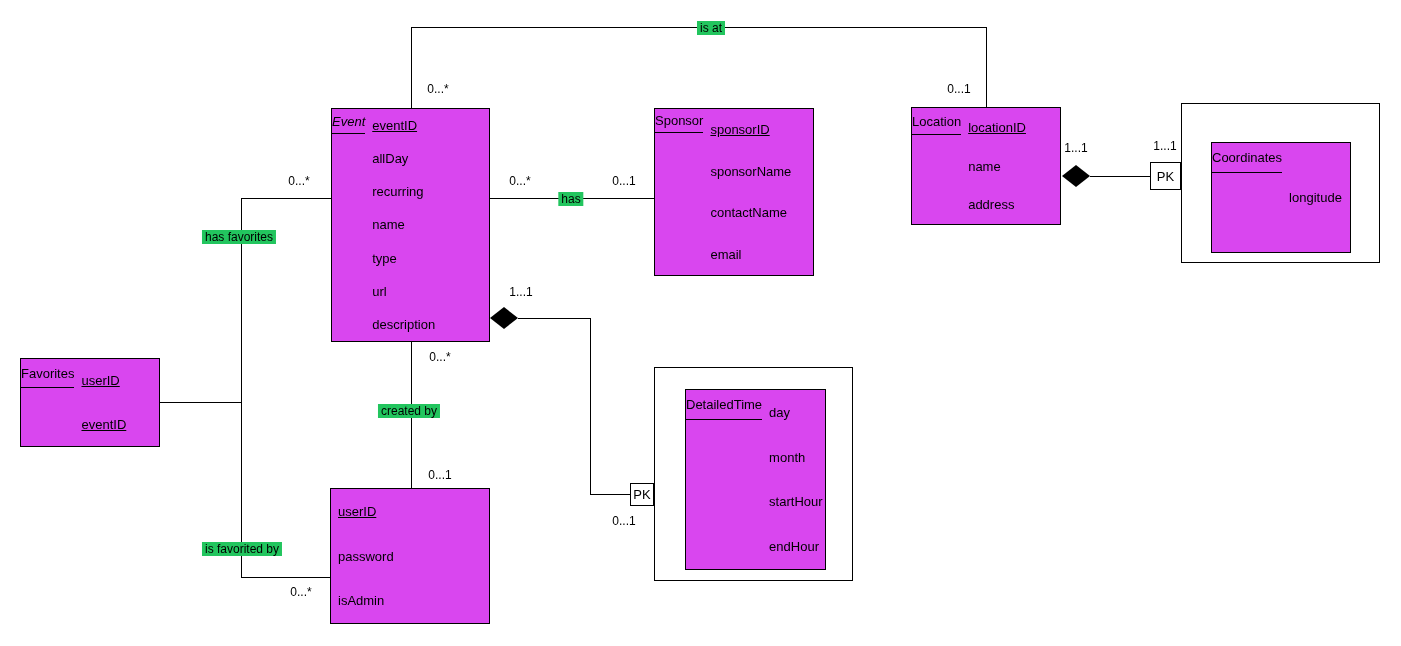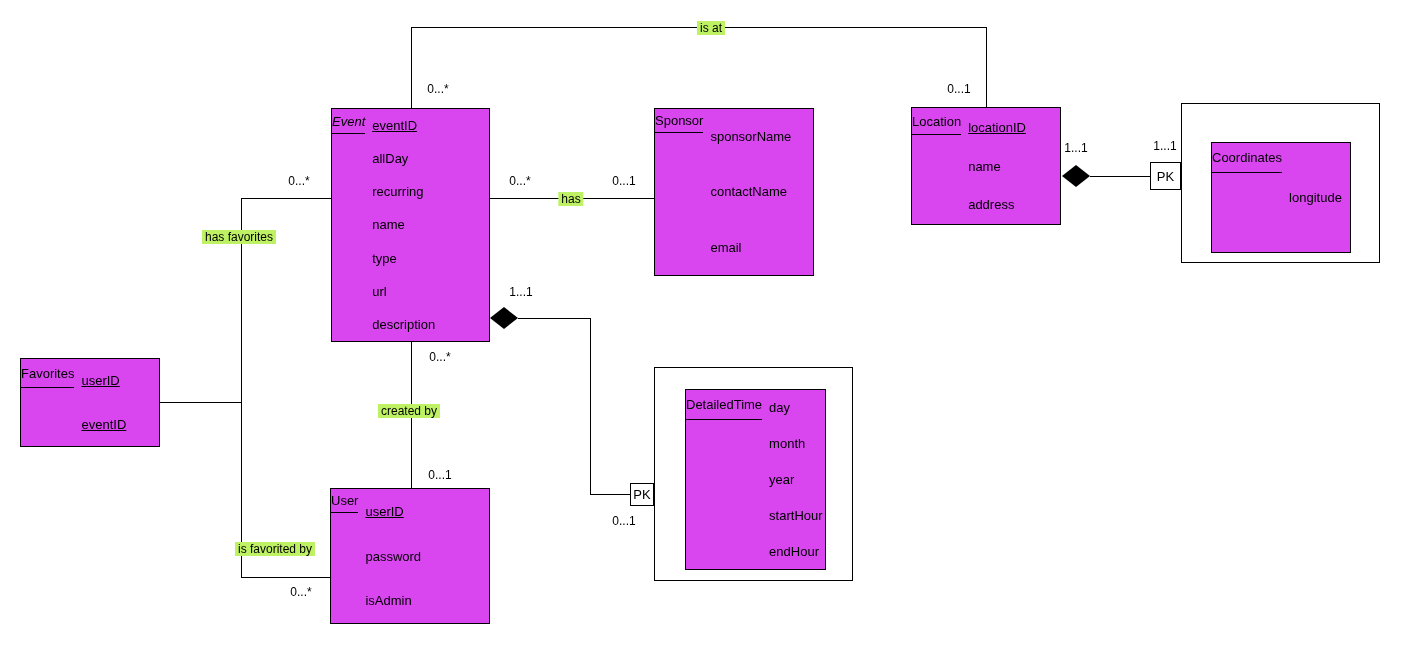--- a/index.html
+++ b/index.html
@@ -17,21 +17,21 @@
   }
   .entity .attrs { flex:1 1 auto; display:flex; flex-direction:column; }
   .entity .attr { flex:1 1 0; display:flex; align-items:center; padding-left:7px; }
   .u { text-decoration:underline; }
   .italic { font-style:italic; }
   .container-box { position:absolute; border:1px solid #000; background:#fff; box-sizing:border-box; }
   .hline, .vline { position:absolute; background:#000; }
   .hline { height:1px; }
   .vline { width:1px; }
   .rel-label {
-    position:absolute; transform:translate(-50%,-50%); background:#bef264;
+    position:absolute; transform:translate(-50%,-50%); background:#22c55e;
     padding:0 3px; font-size:12px; white-space:nowrap; line-height:14px;
   }
   .mult {
     position:absolute; transform:translate(-50%,-50%); font-size:12px;
     white-space:nowrap; line-height:14px; background:#fff; padding:0 2px;
   }
   .diamond { position:absolute; line-height:0; }
   .pkbox {
     position:absolute; border:1px solid #000; background:#fff; box-sizing:border-box;
     display:flex; align-items:center; justify-content:center; font-size:13px;
@@ -87,20 +87,21 @@
       <div class="attr">name</div>
       <div class="attr">type</div>
       <div class="attr">url</div>
       <div class="attr">description</div>
     </div>
   </div>
 
   <div class="entity" style="left:654px; top:108px; width:160px; height:168px;">
     <div class="title" style="height:24px;">Sponsor</div>
     <div class="attrs">
+      <div class="attr u">sponsorID</div>
       <div class="attr">sponsorName</div>
       <div class="attr">contactName</div>
       <div class="attr">email</div>
     </div>
   </div>
 
   <div class="entity" style="left:911px; top:107px; width:150px; height:118px;">
     <div class="title" style="height:27px;">Location</div>
     <div class="attrs">
       <div class="attr u">locationID</div>
@@ -114,48 +115,46 @@
     <div class="attrs">
       <div class="attr">longitude</div>
     </div>
   </div>
 
   <div class="entity" style="left:685px; top:389px; width:141px; height:181px;">
     <div class="title" style="height:30px;">DetailedTime</div>
     <div class="attrs">
       <div class="attr">day</div>
       <div class="attr">month</div>
-      <div class="attr">year</div>
       <div class="attr">startHour</div>
       <div class="attr">endHour</div>
     </div>
   </div>
 
   <div class="entity" style="left:20px; top:358px; width:140px; height:89px;">
     <div class="title" style="height:29px;">Favorites</div>
     <div class="attrs">
       <div class="attr u">userID</div>
       <div class="attr u">eventID</div>
     </div>
   </div>
 
   <div class="entity" style="left:330px; top:488px; width:160px; height:136px;">
-    <div class="title" style="height:24px;">User</div>
     <div class="attrs">
       <div class="attr u">userID</div>
       <div class="attr">password</div>
       <div class="attr">isAdmin</div>
     </div>
   </div>
 
   <div class="rel-label" style="left:711px; top:28px;">is at</div>
   <div class="rel-label" style="left:571px; top:199px;">has</div>
   <div class="rel-label" style="left:239px; top:237px;">has favorites</div>
   <div class="rel-label" style="left:409px; top:411px;">created by</div>
-  <div class="rel-label" style="left:242px; top:549px;margin-left:33px;">is favorited by</div>
+  <div class="rel-label" style="left:242px; top:549px;">is favorited by</div>
 
   <div class="mult" style="left:438px; top:89px;">0...*</div>
   <div class="mult" style="left:959px; top:89px;">0...1</div>
   <div class="mult" style="left:299px; top:181px;">0...*</div>
   <div class="mult" style="left:520px; top:181px;">0...*</div>
   <div class="mult" style="left:624px; top:181px;">0...1</div>
   <div class="mult" style="left:521px; top:292px;">1...1</div>
   <div class="mult" style="left:440px; top:357px;">0...*</div>
   <div class="mult" style="left:440px; top:475px;">0...1</div>
   <div class="mult" style="left:301px; top:592px;">0...*</div>

